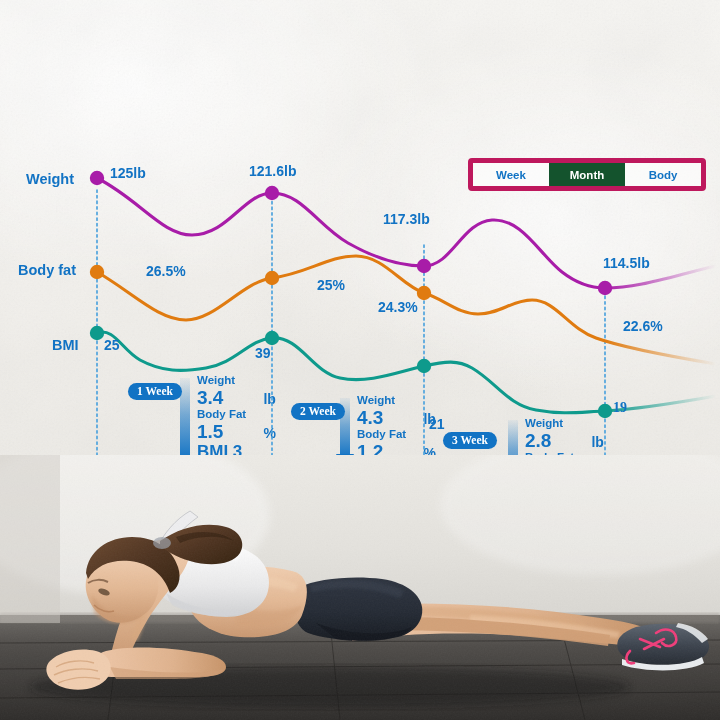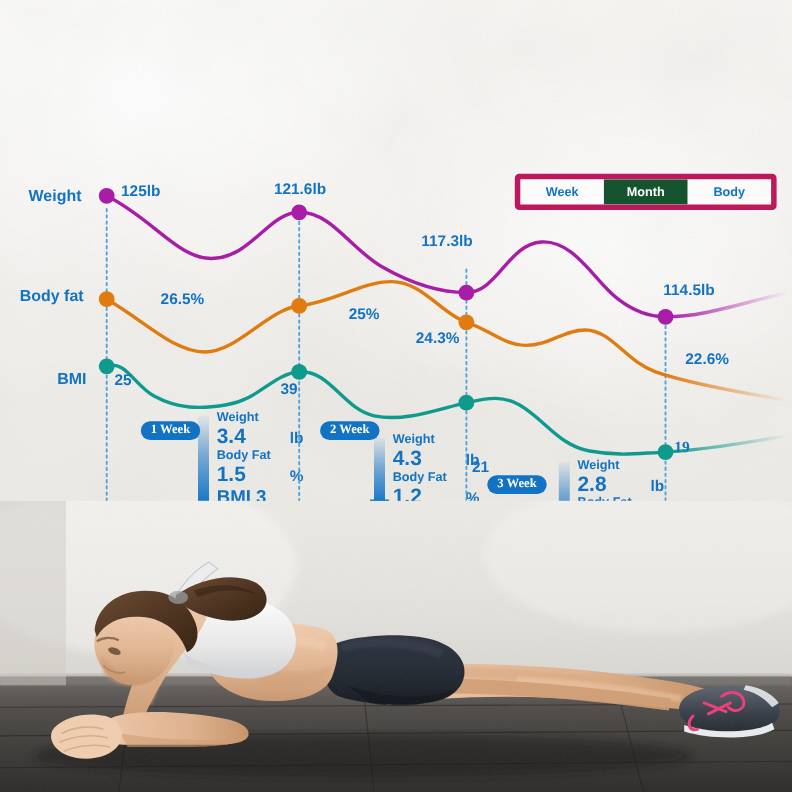--- a/index.html
+++ b/index.html
@@ -238,21 +238,21 @@
     <div class="st-name">Body Fat</div>
     <div>
       <span class="st-val">1.5</span><span class="st-unit">%</span>
     </div>
     <div>
       <span class="st-bmi">BMI</span>
       <span class="st-bmi">3</span>
     </div>
   </div>
 
-  <div class="wkgroup" style="left:291px;top:381px;">
+  <div class="wkgroup" style="left:291px;top:401px;">
     <span class="wkpill">2 Week</span>
   </div>
   <div class="wkstats" style="left:357px;top:394px;">
     <div class="st-name">Weight</div>
     <div>
       <span class="st-val">4.3</span><span class="st-unit">lb</span>
     </div>
     <div class="st-name">Body Fat</div>
     <div>
       <span class="st-val">1.2</span><span class="st-unit">%</span>

